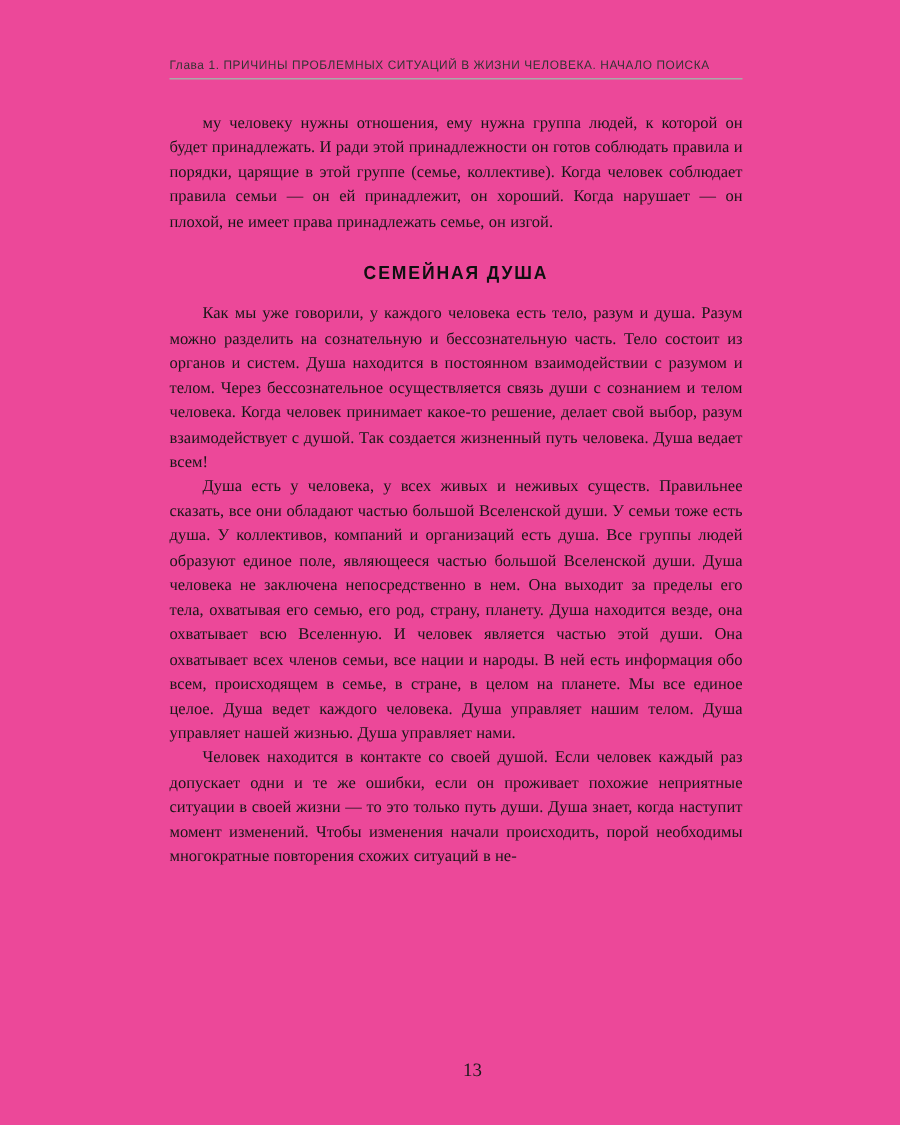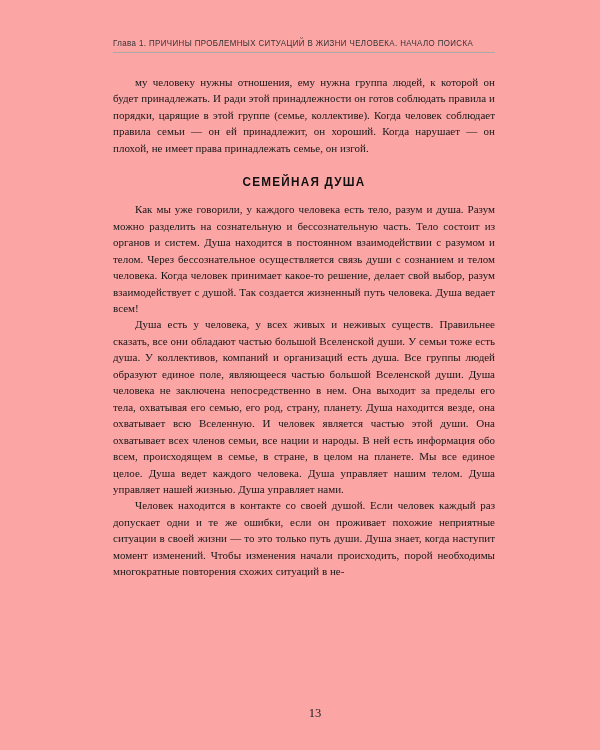--- a/index.html
+++ b/index.html
@@ -13,21 +13,21 @@
     height: 750px;
     overflow: hidden;
     font-family: "Liberation Serif", "DejaVu Serif", serif;
     color: #171717;
     position: relative;
   }
 
   .page {
     position: absolute;
     inset: 0;
-    background: #fca5a5;
+    background: #ec4899;
   }
 
   
   .running-head {
     position: absolute;
     left: 113px;
     top: 38px;
     width: 382px;
   }
   .running-head-text {

